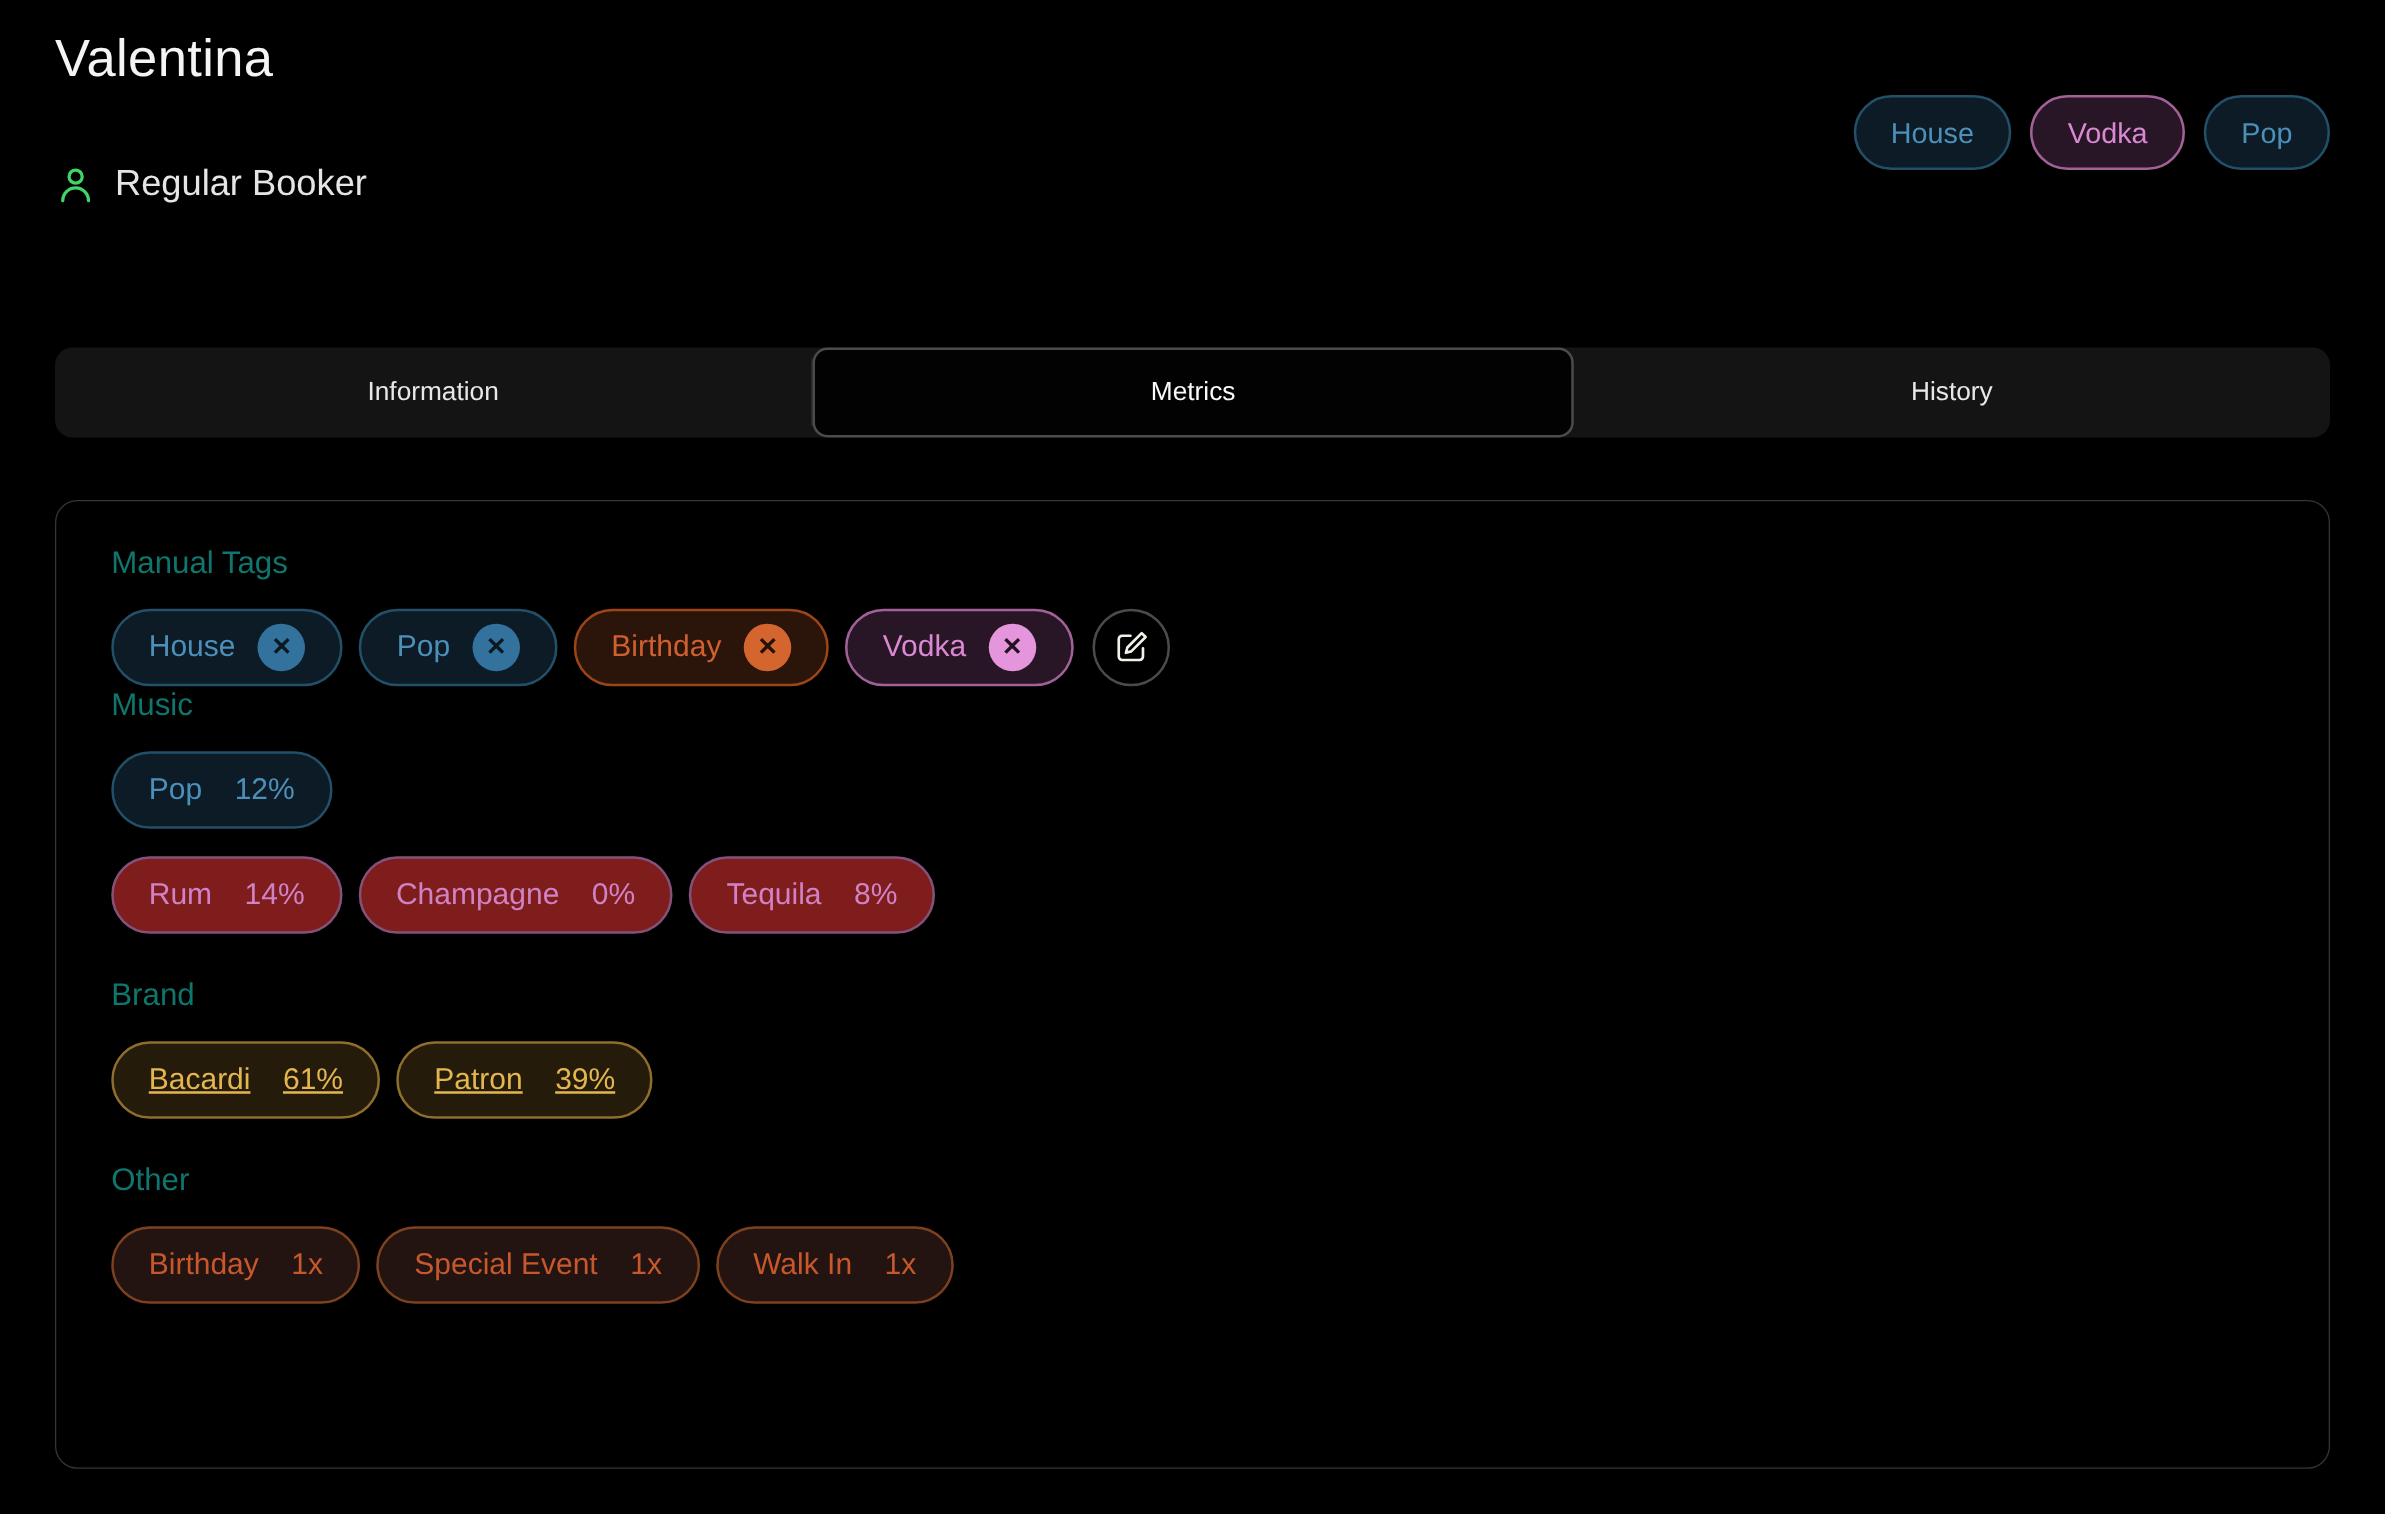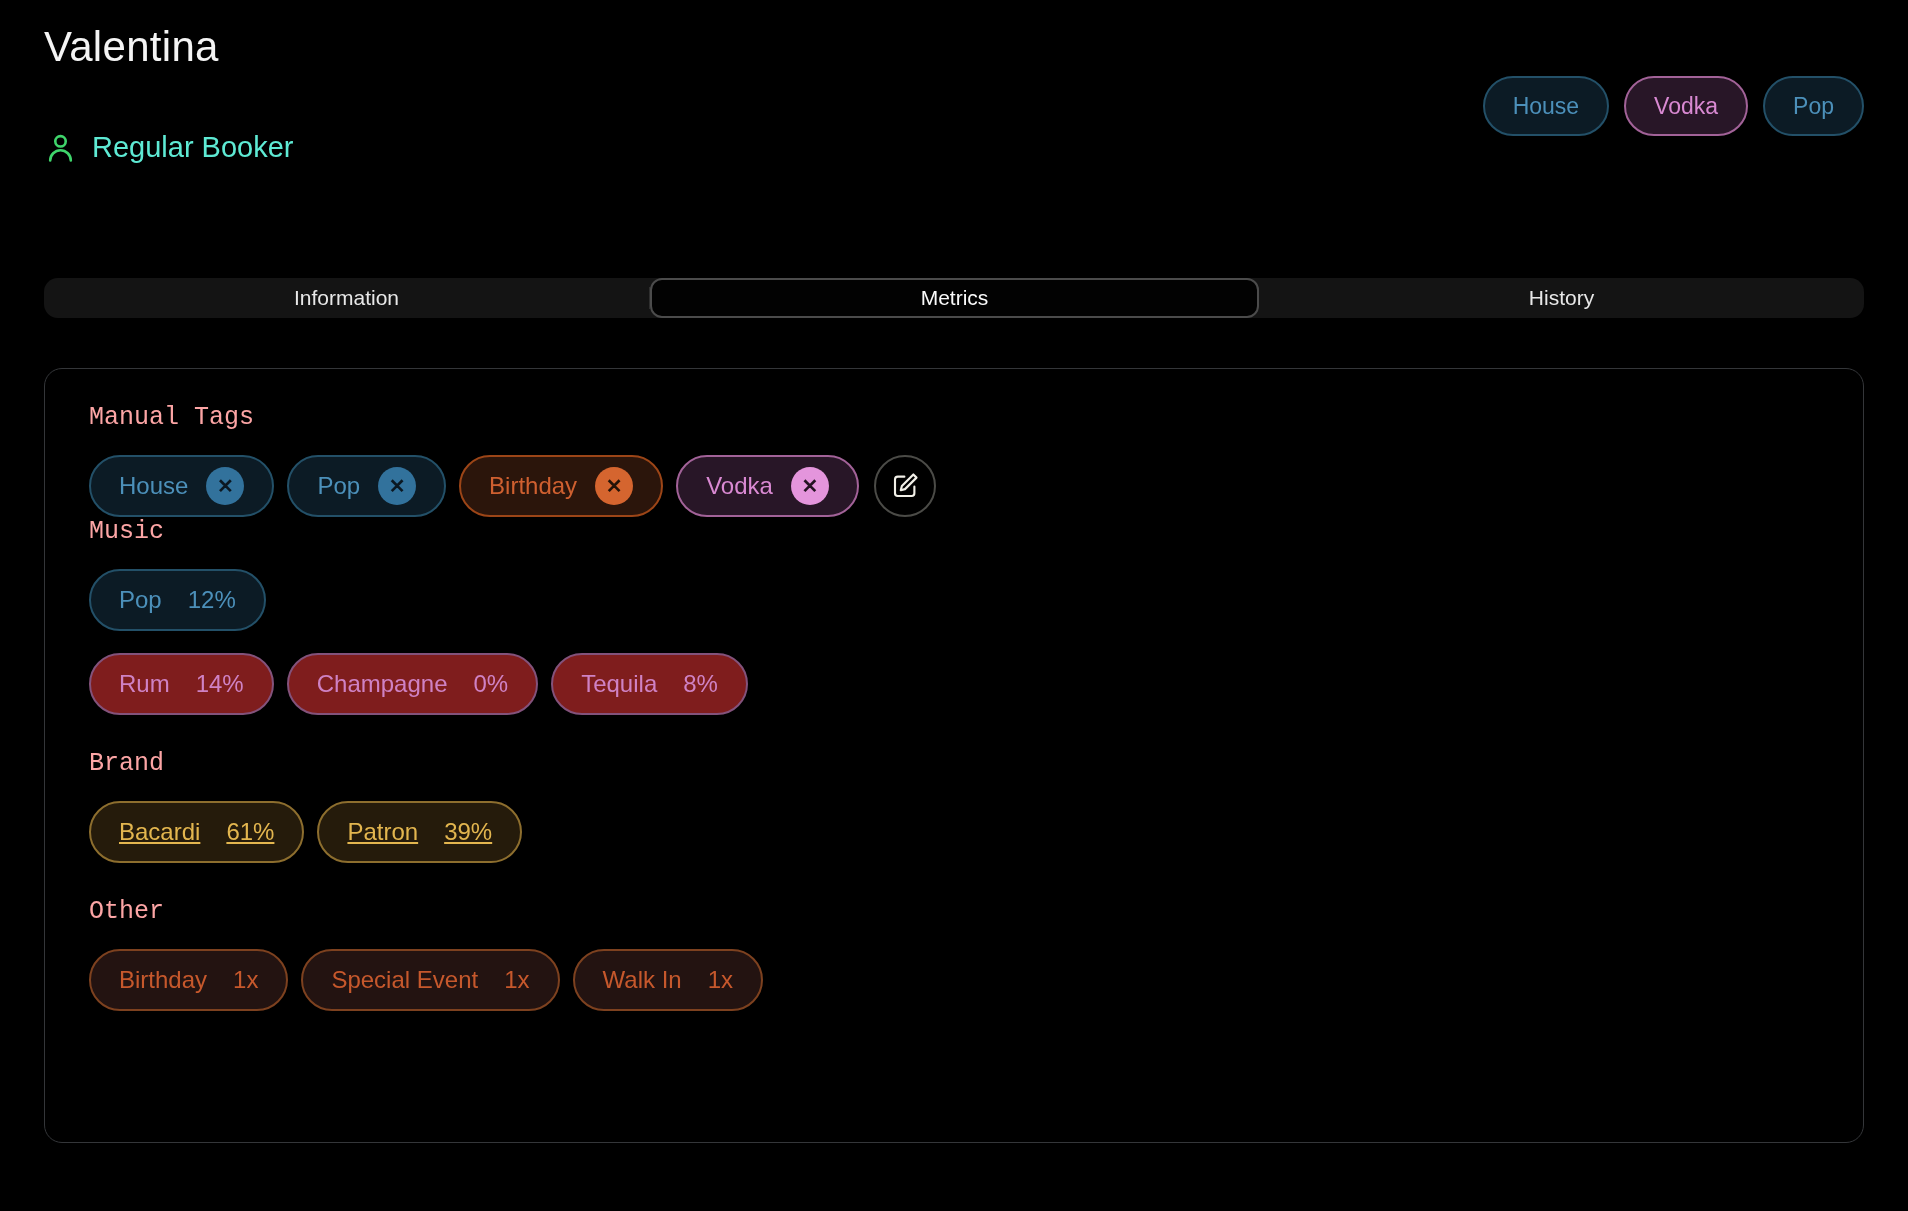--- a/index.html
+++ b/index.html
@@ -8,21 +8,21 @@
     background:#000;color:#fff;
     font-family:"Liberation Sans",sans-serif;
     -webkit-font-smoothing:antialiased;
   }
   .page{padding:0 44px;box-sizing:border-box;}
 
   
   .header-row{display:flex;justify-content:space-between;align-items:flex-start;padding-top:21px;}
   .page-title{font-size:42px;font-weight:500;color:#f4f4f4;margin:0;line-height:52px;letter-spacing:.3px;}
   .subtitle-row{display:flex;align-items:center;gap:15px;margin-top:56px;}
-  .subtitle{font-size:29px;color:#5eead4;line-height:36px;}
+  .subtitle{font-size:29px;color:#e5e5e5;line-height:36px;}
   .top-tags{display:flex;gap:15px;margin-top:55px;}
   .top-tags .pill{height:60px;padding:0 28px;font-size:23px;}
 
   
   .pill{
     display:inline-flex;align-items:center;justify-content:center;
     height:62px;padding:0 28px;border-radius:33px;
     border:2px solid;box-sizing:border-box;
     font-size:24px;white-space:nowrap;background:transparent;
   }
@@ -53,39 +53,39 @@
 
   .edit-btn{
     width:62px;height:62px;border-radius:50%;box-sizing:border-box;
     border:2px solid #4b4b47;background:transparent;cursor:pointer;
     display:inline-flex;align-items:center;justify-content:center;
     margin-left:2px;flex:none;
   }
 
   
   .tab-bar{
-    display:flex;align-items:stretch;height:40px;margin-top:113px;
+    display:flex;align-items:stretch;height:72px;margin-top:113px;
     background:#141414;border-radius:14px;
   }
   .tab{
     flex:1;display:flex;align-items:center;justify-content:center;
     font-size:21px;color:#e8e8e8;cursor:pointer;box-sizing:border-box;
   }
   .tab.active{
     background:#020202;border:2px solid #4b4b4b;border-radius:12px;color:#fafafa;
   }
   .tab-sep{width:1px;background:#2f2f2f;margin:9px 0;flex:none;}
 
   
   .card{
     margin-top:50px;height:775px;box-sizing:border-box;
     border:1.5px solid #343639;border-radius:18px;
     padding:34px 44px 0 44px;background:#000;
   }
-  .section-title{font-size:25px;color:#fca5a5;line-height:30px;margin-top:34px;font-family:Liberation Mono, monospace;}
+  .section-title{font-size:25px;color:#0f766e;line-height:30px;margin-top:34px;}
   .section-title:first-child{margin-top:0;}
   .pill-row{display:flex;align-items:center;gap:13px;margin-top:22px;flex-wrap:wrap;}
 </style>
 </head>
 <body>
 
 <div class="page">
 
   <div class="header-row">
     <div>

